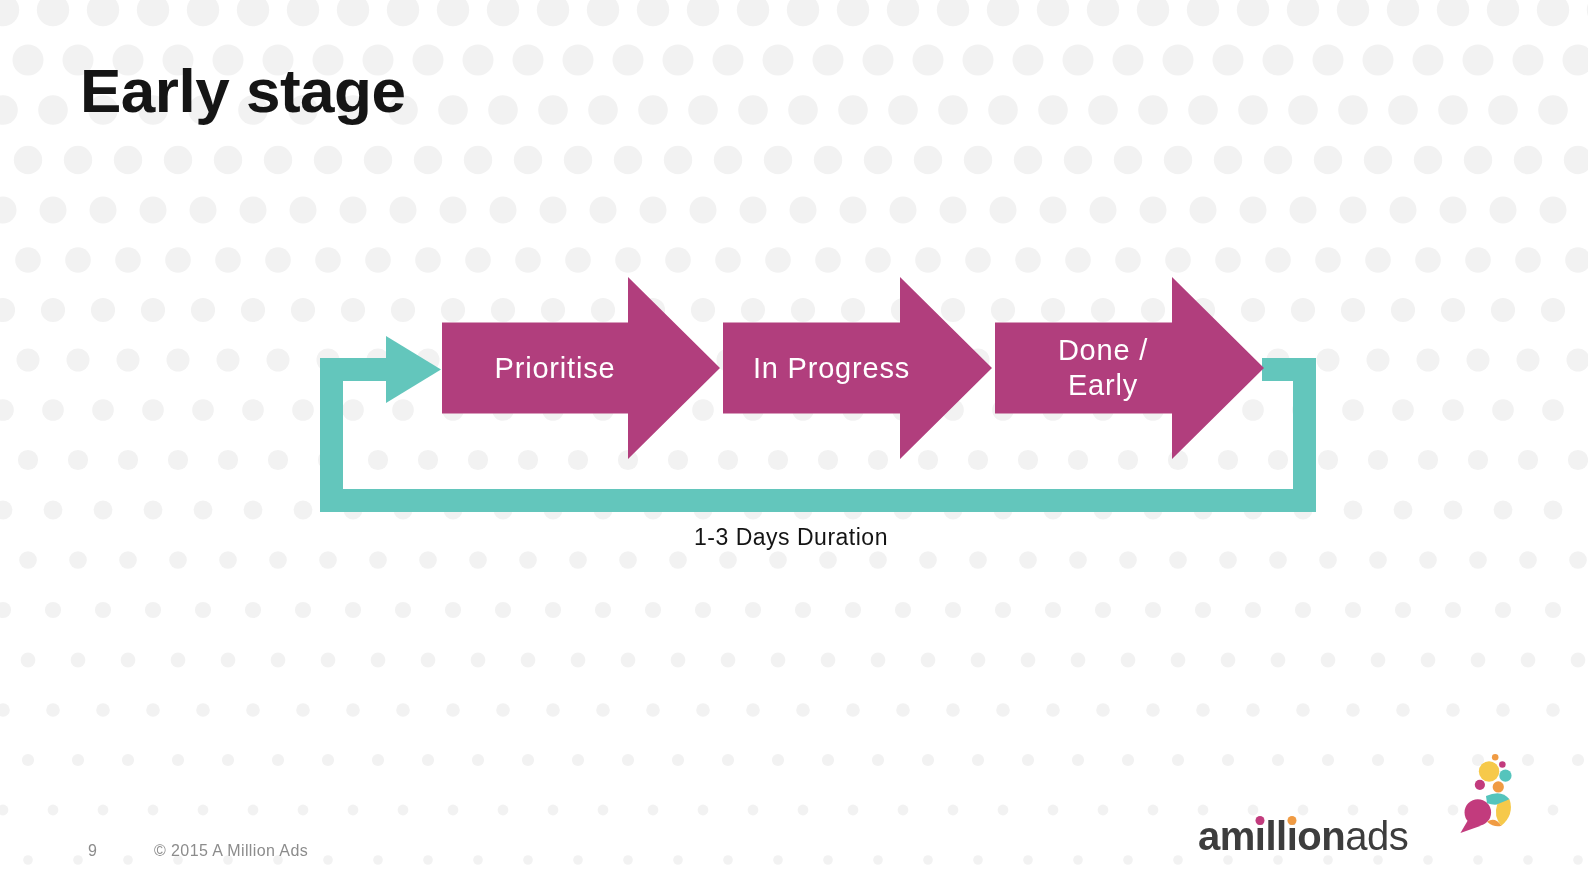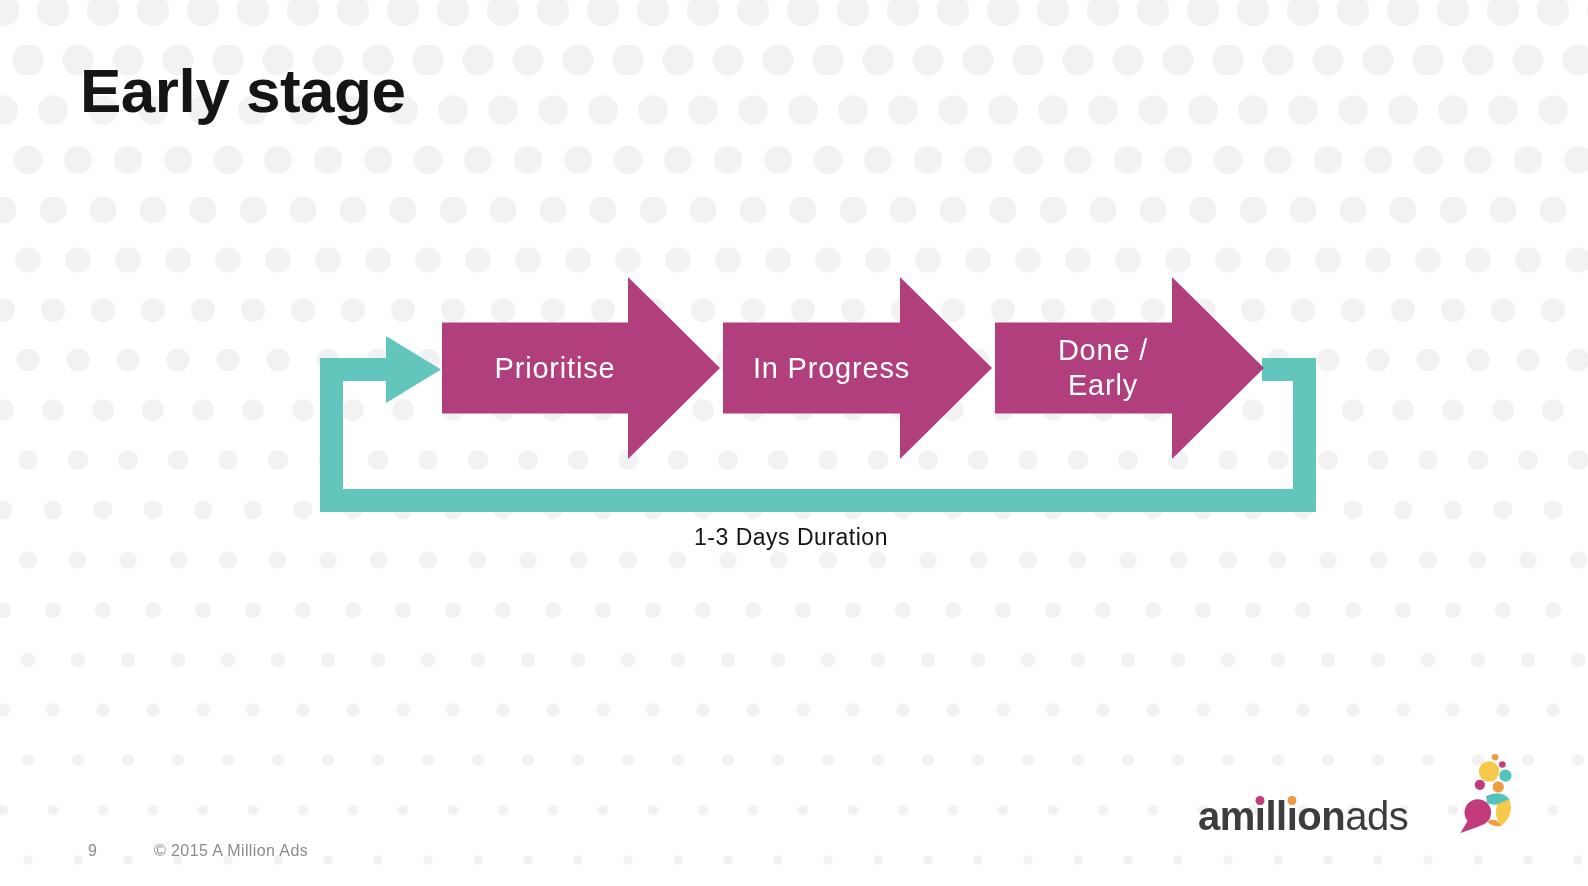--- a/index.html
+++ b/index.html
@@ -22,21 +22,21 @@
   .step-2{left:993px;top:322px;width:220px;height:92px;}
 
   .duration-label{position:absolute;left:541px;top:524px;width:500px;z-index:2;
     text-align:center;font-size:23px;letter-spacing:0.5px;color:#141414;}
 
   .footer{position:absolute;left:0;bottom:26px;width:100%;z-index:2;color:#8c8c8c;font-size:16px;}
   .page-number{position:absolute;left:88px;bottom:0;}
   .copyright{position:absolute;left:154px;bottom:0;letter-spacing:0.4px;}
 
   .logo{position:absolute;left:1198px;top:796px;z-index:2;white-space:nowrap;}
-  .wordmark{font-size:40px;line-height:40px;color:#3d3d3d;letter-spacing:-0.5px;}
+  .wordmark{font-size:40px;line-height:40px;color:#3d3d3d;letter-spacing:-0.5px;margin-top:20px;}
   .wm-bold{font-weight:700;}
   .wm-light{font-weight:400;color:#3d3d3d;}
   .i-dot{position:relative;display:inline-block;font-weight:700;}
   .i-dot::after{content:'';position:absolute;width:9px;height:9px;border-radius:50%;
     top:0px;left:50%;transform:translateX(-50%);}
   .i-magenta::after{background:#c23b7d;}
   .i-orange::after{background:#f09b43;}
   .logo-icon{position:absolute;left:1455px;top:745px;z-index:2;}
 </style>
 </head>

